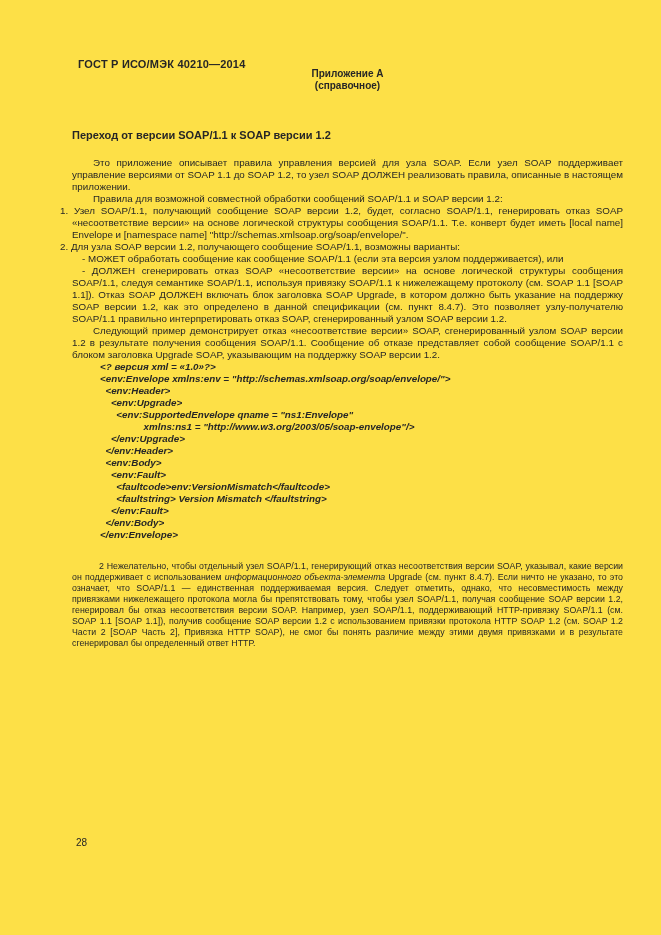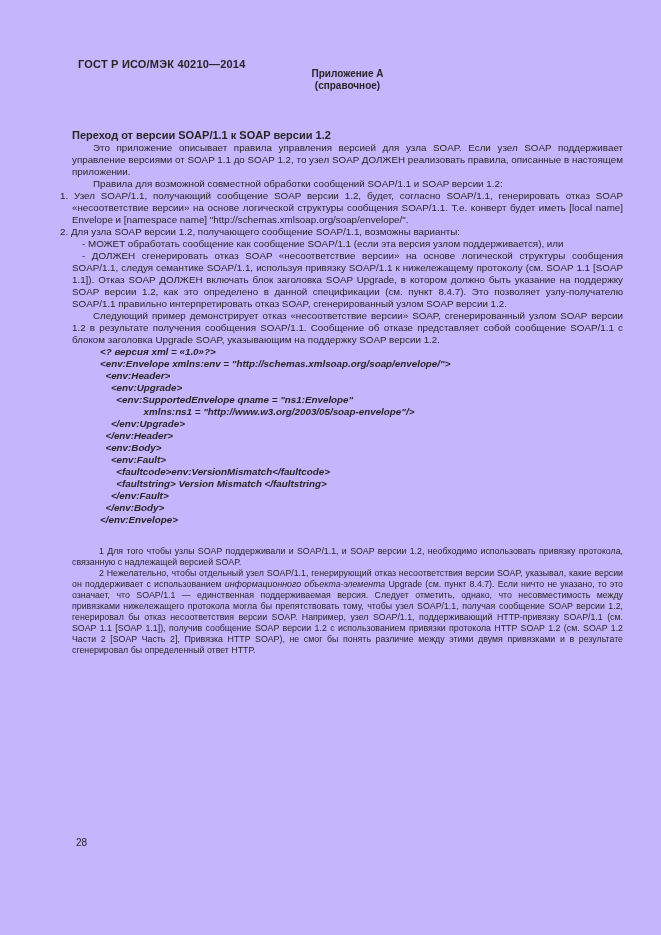--- a/index.html
+++ b/index.html
@@ -1,23 +1,23 @@
 <!DOCTYPE html>
 <html lang="ru"><head>
 <meta charset="utf-8">
 <style>
   html,body{margin:0;padding:0;background:#ffffff;}
-  .page{position:relative;width:661px;height:935px;background:#c4b5fd;
+  .page{position:relative;width:661px;height:935px;background:#fde047;
         font-family:"Liberation Sans",sans-serif;color:#262626;overflow:hidden;}
   .running-header{position:absolute;left:78px;top:58px;font-size:11px;font-weight:bold;letter-spacing:.2px;}
   .content{position:absolute;left:72px;top:0;width:551px;padding-top:68px;}
   .annex-label,.annex-sublabel{text-align:center;font-weight:bold;font-size:10px;line-height:12px;}
   .doc-title{text-align:left;font-weight:bold;font-size:11px;line-height:13px;margin-top:37px;}
   p.bp{margin:0;font-size:9.8px;line-height:12px;text-align:justify;}
-  p.first{}
+  p.first{margin-top:15px;}
   .ind{text-indent:21px;}
   .li{margin-left:27px;text-indent:-12px;}
   .dash{text-indent:10px;}
   .example-caption{font-weight:bold;font-style:italic;text-indent:32px;margin-top:14px;}
   pre.code{margin:0 0 0 28px;font-family:"Liberation Sans",sans-serif;font-weight:bold;font-style:italic;
            font-size:9.8px;line-height:12px;white-space:pre;}
   .notes{margin-top:20px;}
   p.np{margin:0;font-size:8.8px;line-height:11px;text-align:justify;}
   .notes-heading{text-indent:21px;}
   .nind{text-indent:27px;}
@@ -53,19 +53,18 @@
   &lt;/env:Header&gt;
   &lt;env:Body&gt;
     &lt;env:Fault&gt;
       &lt;faultcode&gt;env:VersionMismatch&lt;/faultcode&gt;
       &lt;faultstring&gt; Version Mismatch &lt;/faultstring&gt;
     &lt;/env:Fault&gt;
   &lt;/env:Body&gt;
 &lt;/env:Envelope&gt;</pre>
 
     <div class="notes">
-      <p class="np nind">1 Для того чтобы узлы SOAP поддерживали и SOAP/1.1, и SOAP версии 1.2, необходимо использовать привязку протокола, связанную с надлежащей версией SOAP.</p>
       <p class="np nind"><span>2 Нежелательно, чтобы отдельный узел SOAP/1.1, генерирующий отказ несоответствия версии SOAP, указывал, какие версии он поддерживает с использованием </span><i>информационного объекта-элемента</i><span> Upgrade (см. пункт 8.4.7). Если ничто не указано, то это означает, что SOAP/1.1 — единственная поддерживаемая версия. Следует отметить, однако, что несовместимость между привязками нижележащего протокола могла бы препятствовать тому, чтобы узел SOAP/1.1, получая сообщение SOAP версии 1.2, генерировал бы отказ несоответствия версии SOAP. Например, узел SOAP/1.1, поддерживающий HTTP-привязку SOAP/1.1 (см. SOAP 1.1 [SOAP 1.1]), получив сообщение SOAP версии 1.2 с использованием привязки протокола HTTP SOAP 1.2 (см. SOAP 1.2 Части 2 [SOAP Часть 2], Привязка HTTP SOAP), не смог бы понять различие между этими двумя привязками и в результате сгенерировал бы определенный ответ HTTP.</span></p>
     </div>
   </div>
 
   <div class="page-number">28</div>
 </div>
 
 </body></html>

